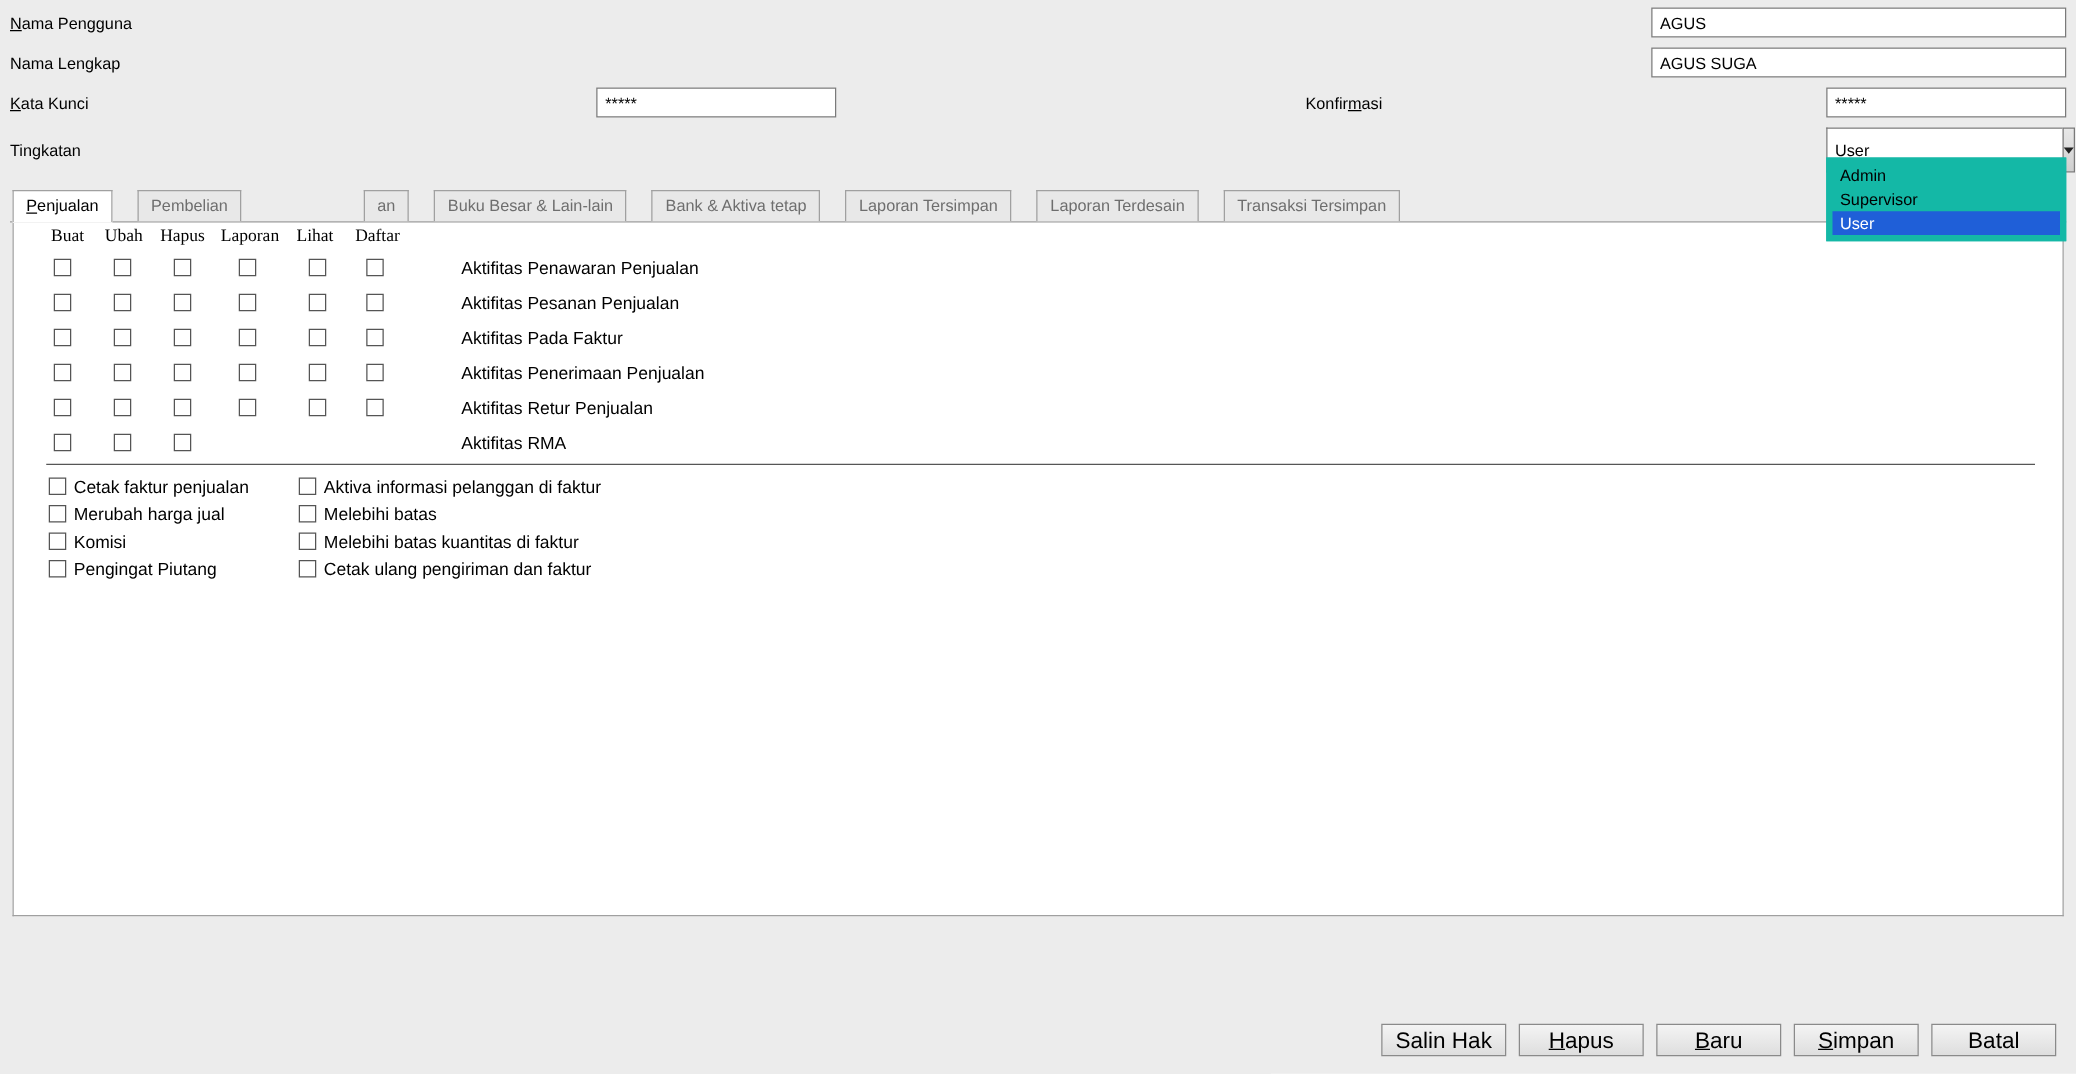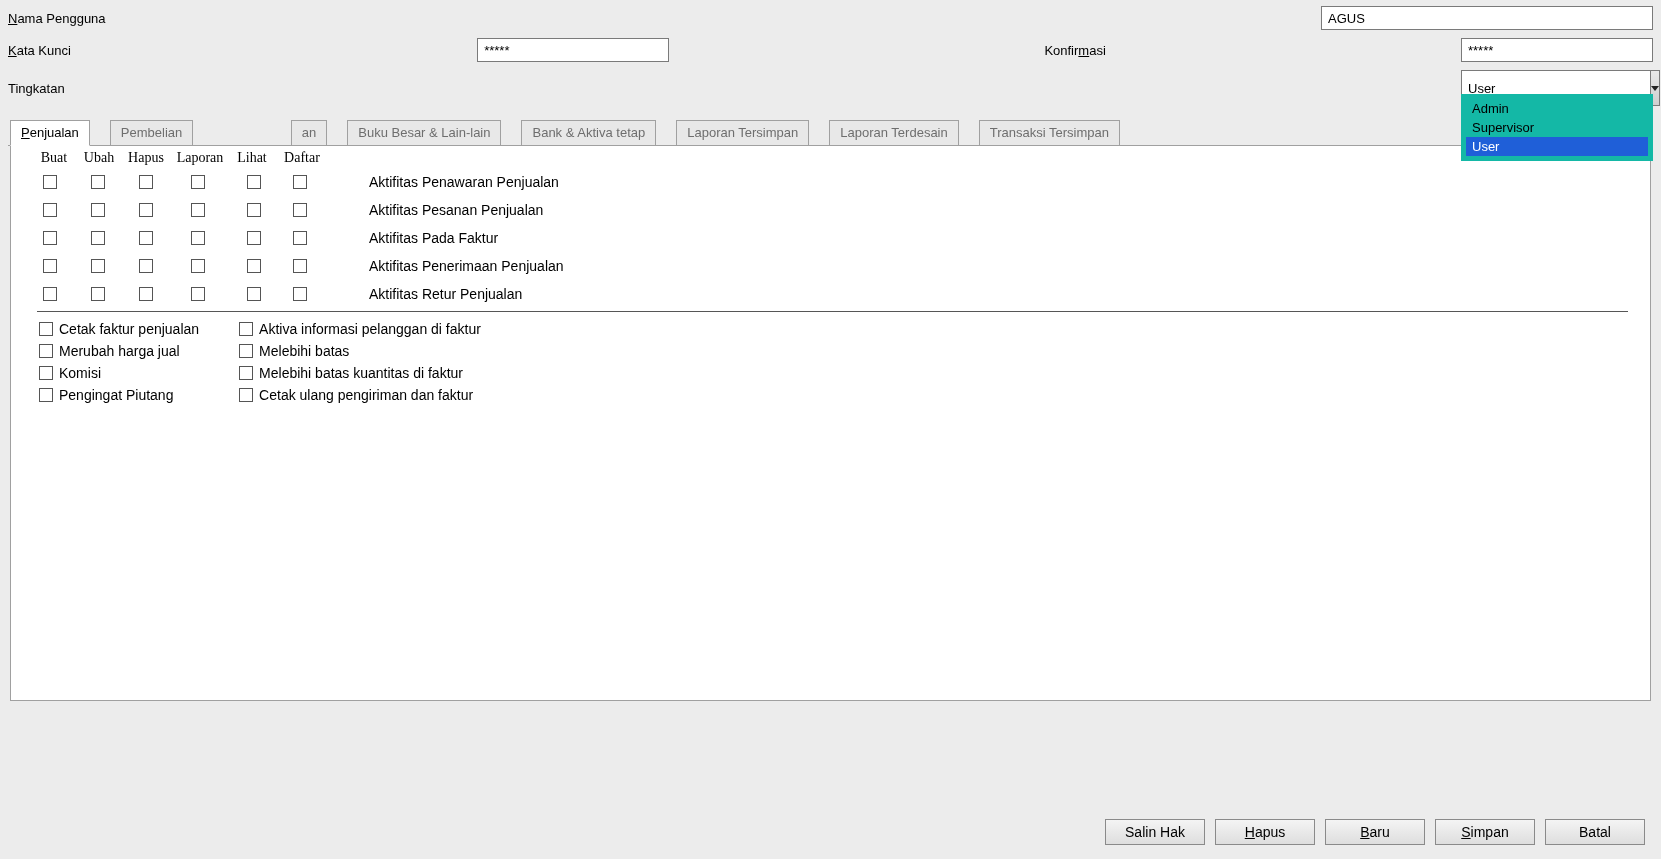--- a/index.html
+++ b/index.html
@@ -209,37 +209,43 @@
     bottom: 14px;
     display: flex;
     gap: 10px;
   }
   .winbtn {
     width: 100px;
     height: 26px;
     border: 1px solid #8a8a8a;
     background: linear-gradient(#f4f4f4,#dedede);
     font-family: inherit;
-    font-size: 14px;
+    font-size: 18px;
     cursor: pointer;
   }
   .winbtn .u { text-decoration: underline; }
 </style>
 </head>
 <body>
 
 <div class="form-area">
 
   <div class="form-row">
     <label class="form-label">
       <span class="underline-n">N</span><span>ama Pengguna</span>
     </label>
     <input class="text-input nama-pengguna-input" type="text" value="AGUS" style="">
   </div>
 
+  <div class="form-row">
+    <label class="form-label">
+      <span>Nama Lengkap</span>
+    </label>
+    <input class="text-input nama-lengkap-input" type="text" value="AGUS SUGA" style="">
+  </div>
 
   <div class="form-row">
     <label class="form-label">
       <span class="underline-k">K</span>ata Kunci
     </label>
     <input class="text-input pw-input" type="text" value="*****" style="">
     <label class="konf-label">
       Konfir<span class="underline-m">m</span>asi
     </label>
     <input class="text-input pw-input" type="text" value="*****" style="">
@@ -381,20 +387,41 @@
             <span class="cbx"></span>
           </div>
         <div class="cb-cell">
             <span class="cbx"></span>
           </div>
         <div class="cb-cell">
             <span class="cbx"></span>
           </div>
         <span class="row-label">Aktifitas Retur Penjualan</span>
       </div>
+      <div class="grid-row">
+        <div class="cb-cell">
+            <span class="cbx"></span>
+          </div>
+        <div class="cb-cell">
+            <span class="cbx"></span>
+          </div>
+        <div class="cb-cell">
+            <span class="cbx"></span>
+          </div>
+        <div class="cb-cell" style="visibility:hidden">
+            <span class="cbx"></span>
+          </div>
+        <div class="cb-cell" style="visibility:hidden">
+            <span class="cbx"></span>
+          </div>
+        <div class="cb-cell" style="visibility:hidden">
+            <span class="cbx"></span>
+          </div>
+        <span class="row-label">Aktifitas RMA</span>
+      </div>
     </div>
 
     <hr class="hr-line">
 
     <div class="extra-perms">
       <div class="perm-col">
         <div class="perm-item">
             <span class="cbx"></span>
             <span>Cetak faktur penjualan</span>
           </div>

